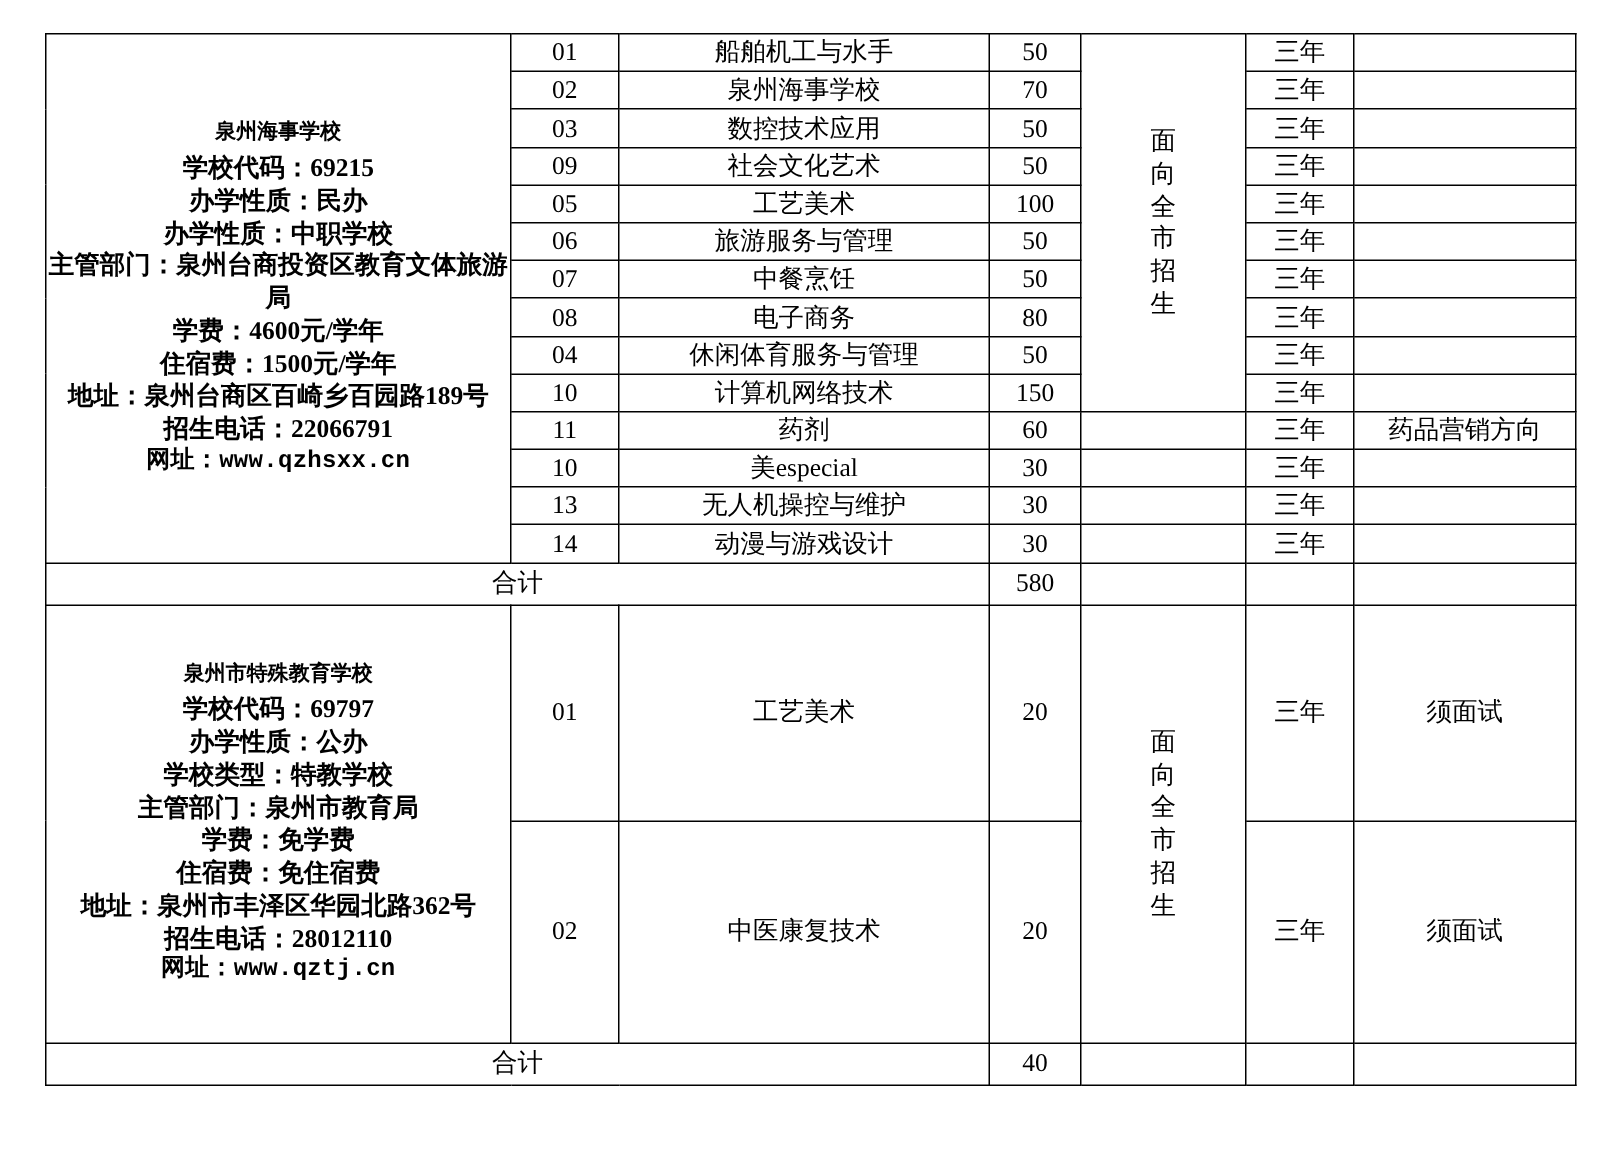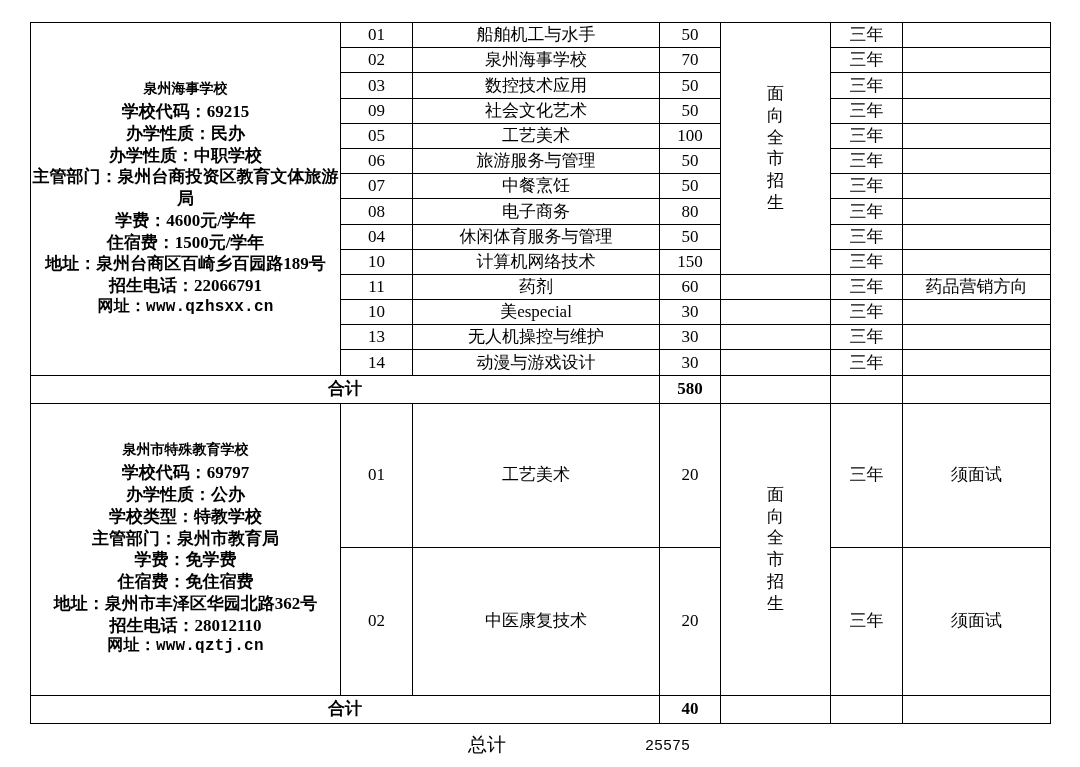--- a/index.html
+++ b/index.html
@@ -73,21 +73,21 @@
     font-size: 17px;
     line-height: 1.42;
     letter-spacing: 1px;
   }
   .scope-inner {
     display: block;
     width: 1em;
     margin: 0 auto;
     word-break: break-all;
   }
-  .total-row td { height: 27px; font-weight: bold; }
+  .total-row td { height: 27px; }
   .big-major { font-size: 17px; }
   .grand {
     margin: 0;
     width: 1020px;
     text-align: center;
     position: relative;
     height: 38px;
   }
   .grand .lbl {
     font-size: 19px;
@@ -277,18 +277,14 @@
       <tr class="total-row">
         <td colspan="3">合计</td>
         <td>40</td>
         <td></td>
         <td></td>
         <td></td>
       </tr>
     </tbody>
   </table>
 
-  <div class="grand">
-    <span class="lbl">总计</span>
-    <span class="val">25575</span>
-  </div>
 
 </div>
 
 </body></html>

